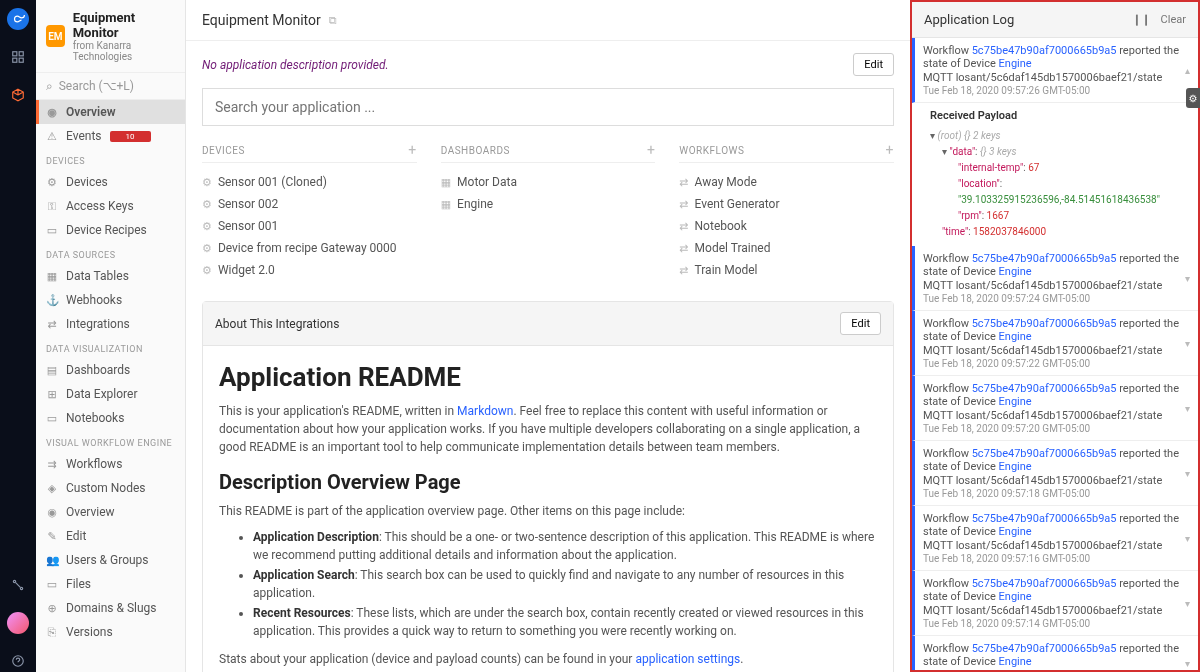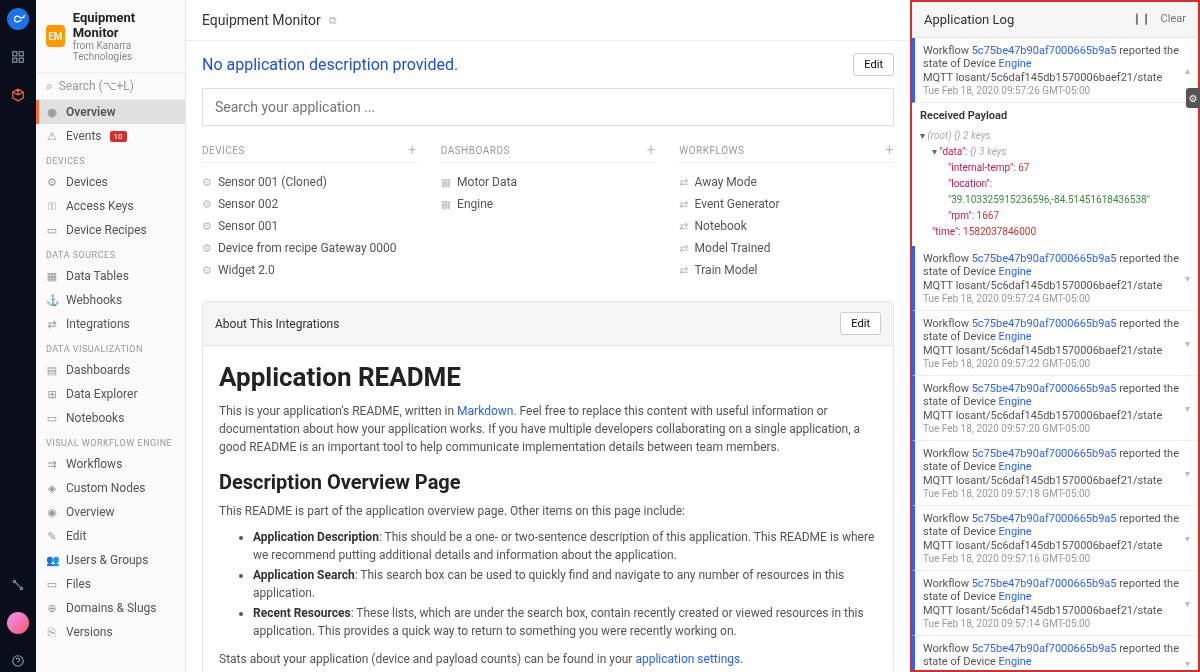--- a/index.html
+++ b/index.html
@@ -13,57 +13,57 @@
 .sidebar{width:150px;background:#fafafa;border-right:1px solid #e5e5e5;display:flex;flex-direction:column;overflow-y:auto;font-size:12px}
 .sb-header{display:flex;align-items:center;padding:10px 10px;gap:8px}
 .sb-badge{width:22px;height:22px;background:#ff9800;border-radius:4px;color:#fff;display:flex;align-items:center;justify-content:center;font-size:10px;font-weight:600}
 .sb-title{font-weight:700;font-size:13px;color:#222}
 .sb-sub{font-size:10px;color:#888}
 .sb-search{display:flex;align-items:center;padding:6px 10px;color:#999;gap:6px;border-top:1px solid #eee;border-bottom:1px solid #eee}
 .sb-section{padding:8px 10px 4px;font-size:9px;color:#999;letter-spacing:.5px}
 .sb-item{display:flex;align-items:center;padding:5px 10px;gap:8px;cursor:pointer;color:#555}
 .sb-item.active{background:#e0e0e0;border-left:3px solid #ff6b35;padding-left:7px;font-weight:600}
 .sb-item .ico{width:12px;font-size:11px;color:#999;text-align:center}
-.sb-badge-small{background:#d32f2f;color:#fff;font-size:8px;padding:1px 4px;border-radius:2px}
+.sb-badge-small{background:#d32f2f;color:#fff;font-size:8px;padding:1px 16px;border-radius:2px}
 .main{flex:1;display:flex;flex-direction:column;overflow:hidden}
 .main-header{padding:12px 16px;border-bottom:1px solid #eee;display:flex;align-items:center;gap:8px;font-size:14px}
 .main-body{flex:1;padding:12px 16px;overflow-y:auto}
 .desc-row{display:flex;align-items:center;margin-bottom:12px}
-.desc-row .txt{flex:1;color:#1d4ed8;font-size:16px}
+.desc-row .txt{flex:1;color:#701a75;font-style:italic;font-size:12px}
 .btn{border:1px solid #ccc;background:#fff;padding:4px 10px;border-radius:3px;font-size:11px;cursor:pointer}
 .search-box{width:100%;border:1px solid #ddd;border-radius:0;padding:10px 12px;font-size:14px;color:#999;margin-bottom:16px}
 .cols{display:flex;gap:24px;margin-bottom:20px}
 .col{flex:1}
 .col-hd{font-size:10px;color:#999;letter-spacing:.5px;display:flex;justify-content:space-between;align-items:center;margin-bottom:8px;border-bottom:1px solid #eee;padding-bottom:4px}
 .col-hd .plus{color:#bbb;cursor:pointer;font-size:14px}
 .col-item{display:flex;align-items:center;gap:6px;padding:4px 0;font-size:12px;color:#555;cursor:pointer}
 .col-item .ico{color:#bbb;font-size:11px}
 .about-box{border:1px solid #e5e5e5;border-radius:4px}
 .about-hd{background:#f5f5f5;padding:10px 12px;display:flex;align-items:center;font-size:12px;border-bottom:1px solid #e5e5e5}
 .about-hd .spacer{flex:1}
 .about-body{padding:16px}
 .about-body h1{font-size:26px;font-weight:700;margin-bottom:10px;color:#222}
 .about-body h2{font-size:20px;font-weight:700;margin:14px 0 8px;color:#222}
 .about-body p{font-size:12px;color:#555;line-height:1.5;margin-bottom:8px}
 .about-body a{color:#2962ff;text-decoration:none}
 .about-body ul{margin:6px 0 10px 34px}
 .about-body li{font-size:12px;color:#555;line-height:1.5;margin-bottom:2px}
 .about-body li b{color:#333}
 .logpanel{width:290px;border:2px solid #d32f2f;display:flex;flex-direction:column;background:#fff;overflow:hidden}
-.log-hd{background:#f5f5f5;padding:10px 12px;display:flex;font-size:13px;border-bottom:1px solid #e5e5e5}
+.log-hd{background:#f5f5f5;padding:10px 12px;display:flex;align-items:center;font-size:13px;border-bottom:1px solid #e5e5e5}
 .log-hd .spacer{flex:1}
 .log-hd .ctrl{font-size:11px;color:#777;margin-left:10px;cursor:pointer}
 .log-body{flex:1;overflow-y:auto;font-size:11px}
 .log-entry{border-left:3px solid #2962ff;padding:6px 8px;border-bottom:1px solid #eee;position:relative}
 .log-entry .line1{color:#555}
 .log-entry .wf{color:#2962ff}
 .log-entry .mq{color:#555;margin-top:1px}
 .log-entry .ts{color:#999;font-size:10px;margin-top:1px}
 .log-entry .chev{position:absolute;right:8px;top:50%;transform:translateY(-50%);color:#bbb;font-size:10px}
-.payload{padding:6px 8px}
+.payload{padding:6px 18px}
 .payload-hd{font-weight:600;font-size:11px;margin-bottom:6px}
 .payload-body{font-family:Menlo,Consolas,monospace;font-size:10px;line-height:1.6;color:#666}
 .pk{color:#c2185b}
 .ps{color:#388e3c}
 .pn{color:#d32f2f}
 .pc{font-style:italic;color:#aaa}
 .gear{position:fixed;right:0;top:88px;background:#555;color:#fff;width:14px;height:20px;display:flex;align-items:center;justify-content:center;font-size:10px;border-radius:3px 0 0 3px}
 svg{width:14px;height:14px}
 </style>
 </head>

